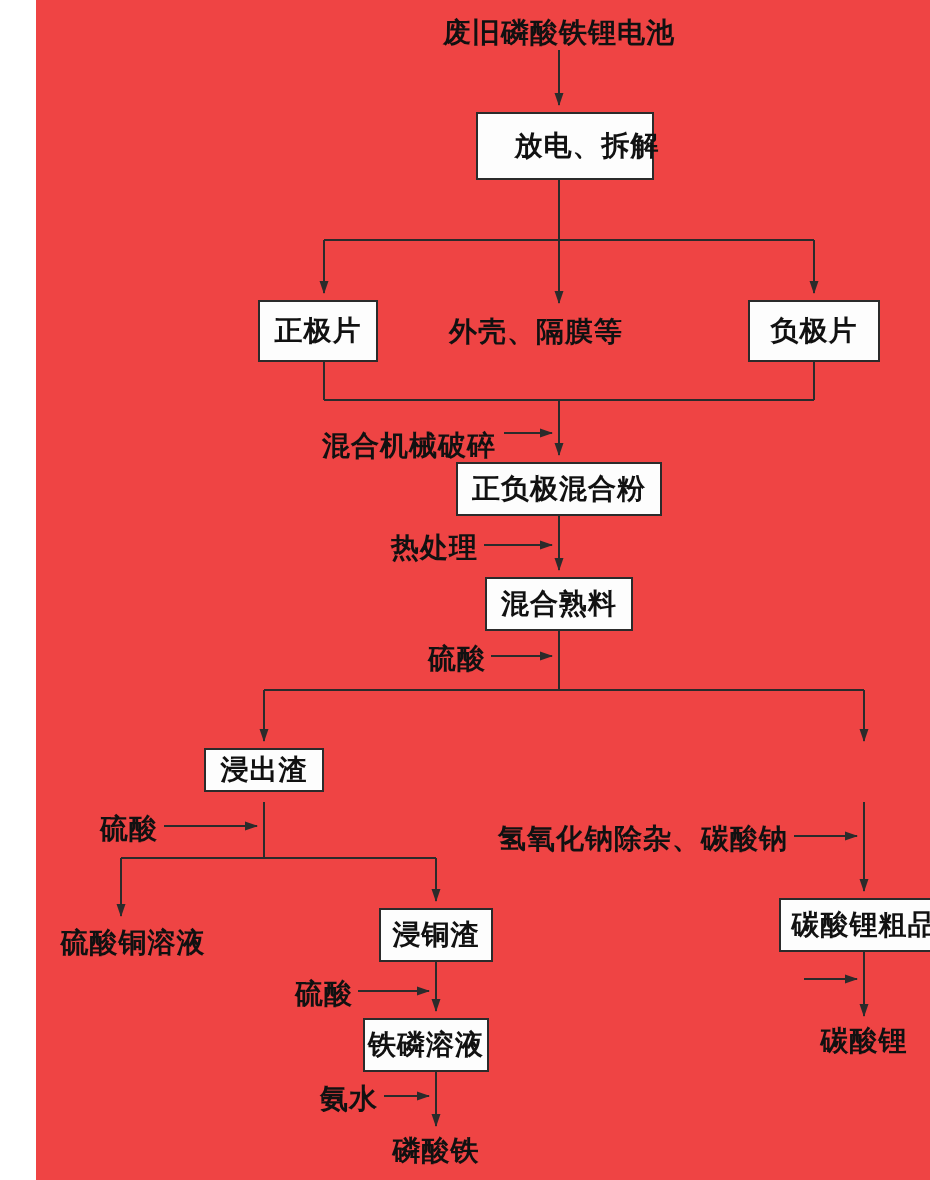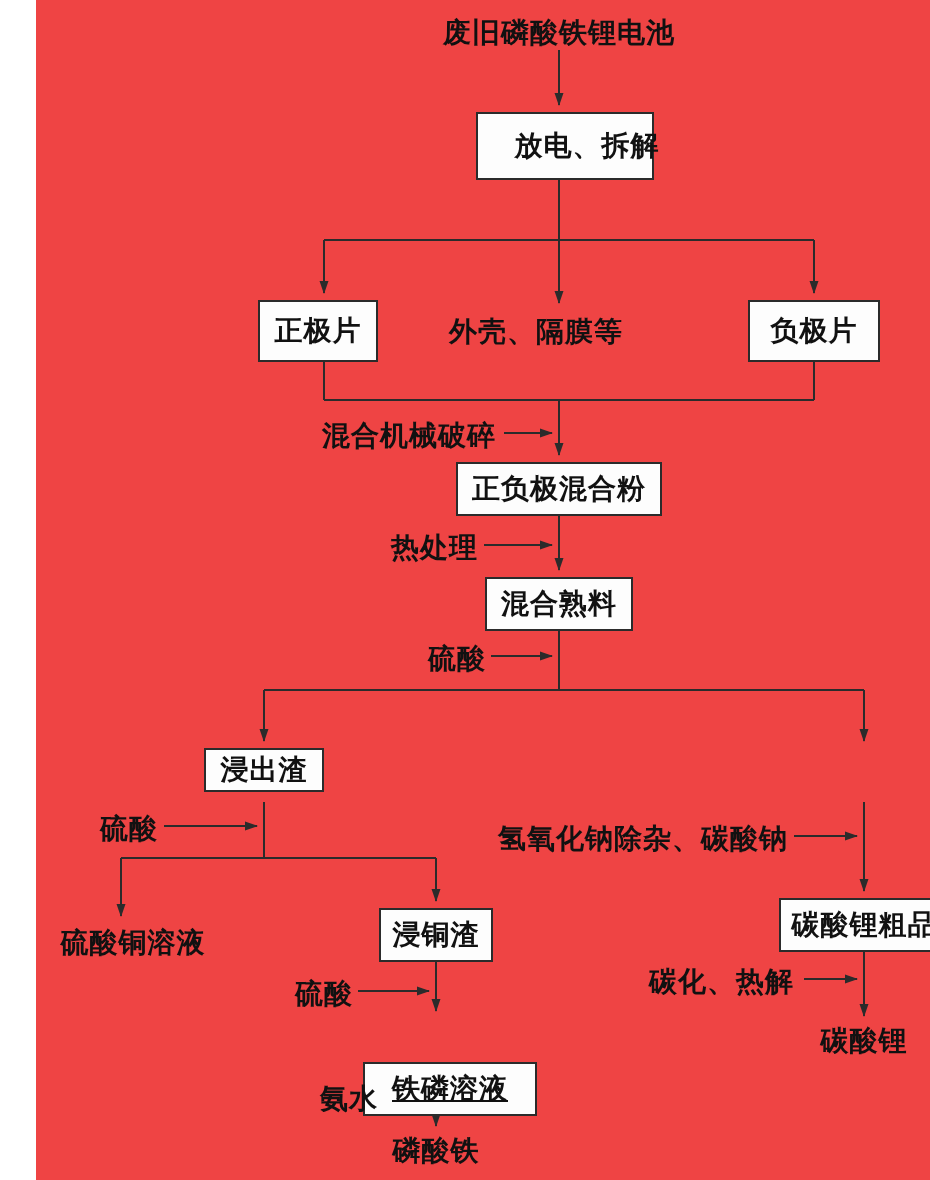--- a/index.html
+++ b/index.html
@@ -128,33 +128,32 @@
 
   <div class="box" style="left:420px; top:462px; width:206px; height:54px;">正负极混合粉</div>
 
   <div class="box" style="left:449px; top:577px; width:148px; height:54px;">混合熟料</div>
 
   <div class="box" style="left:168px; top:748px; width:120px; height:44px;">浸出渣</div>
 
 
   <div class="box" style="left:343px; top:908px; width:114px; height:54px;">浸铜渣</div>
 
-  <div class="box" style="left:327px; top:1062px; width:174px; height:54px;text-decoration:underline;">铁磷溶液</div>
+  <div class="box" style="left:327px; top:1018px; width:126px; height:54px;">铁磷溶液</div>
 
   <div class="box" style="left:743px; top:898px; width:170px; height:54px;">碳酸锂粗品</div>
 
-  <div class="edge-label" style="right:470px; top:417px;text-align:right;">混合机械破碎</div>
+  <div class="edge-label" style="right:470px; top:427px;text-align:right;">混合机械破碎</div>
 
   <div class="edge-label" style="right:488px; top:529px;">热处理</div>
 
   <div class="edge-label" style="right:480px; top:640px;">硫酸</div>
 
   <div class="edge-label" style="right:808px; top:810px;">硫酸</div>
 
   <div class="edge-label" style="right:178px; top:820px;">氢氧化钠除杂、碳酸钠</div>
 
   <div class="edge-label" style="right:613px; top:975px;">硫酸</div>
 
-  <div class="edge-label" style="right:172px; top:963px;">碳化、热解</div>
 
   <div class="edge-label" style="right:588px; top:1080px;">氨水</div>
 
 </div>
 
 </body></html>

